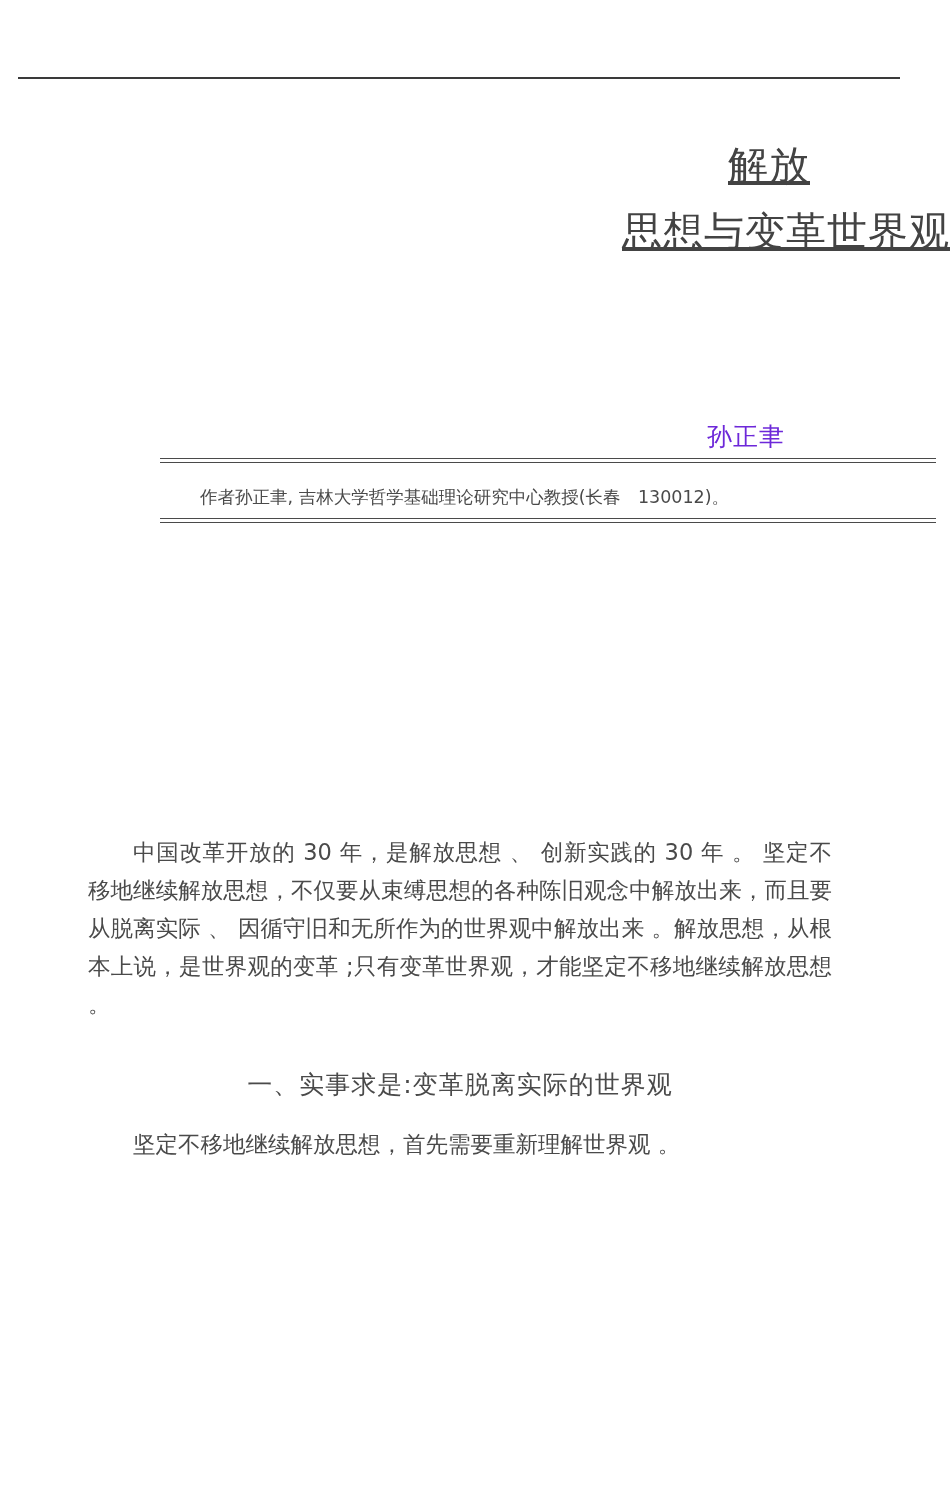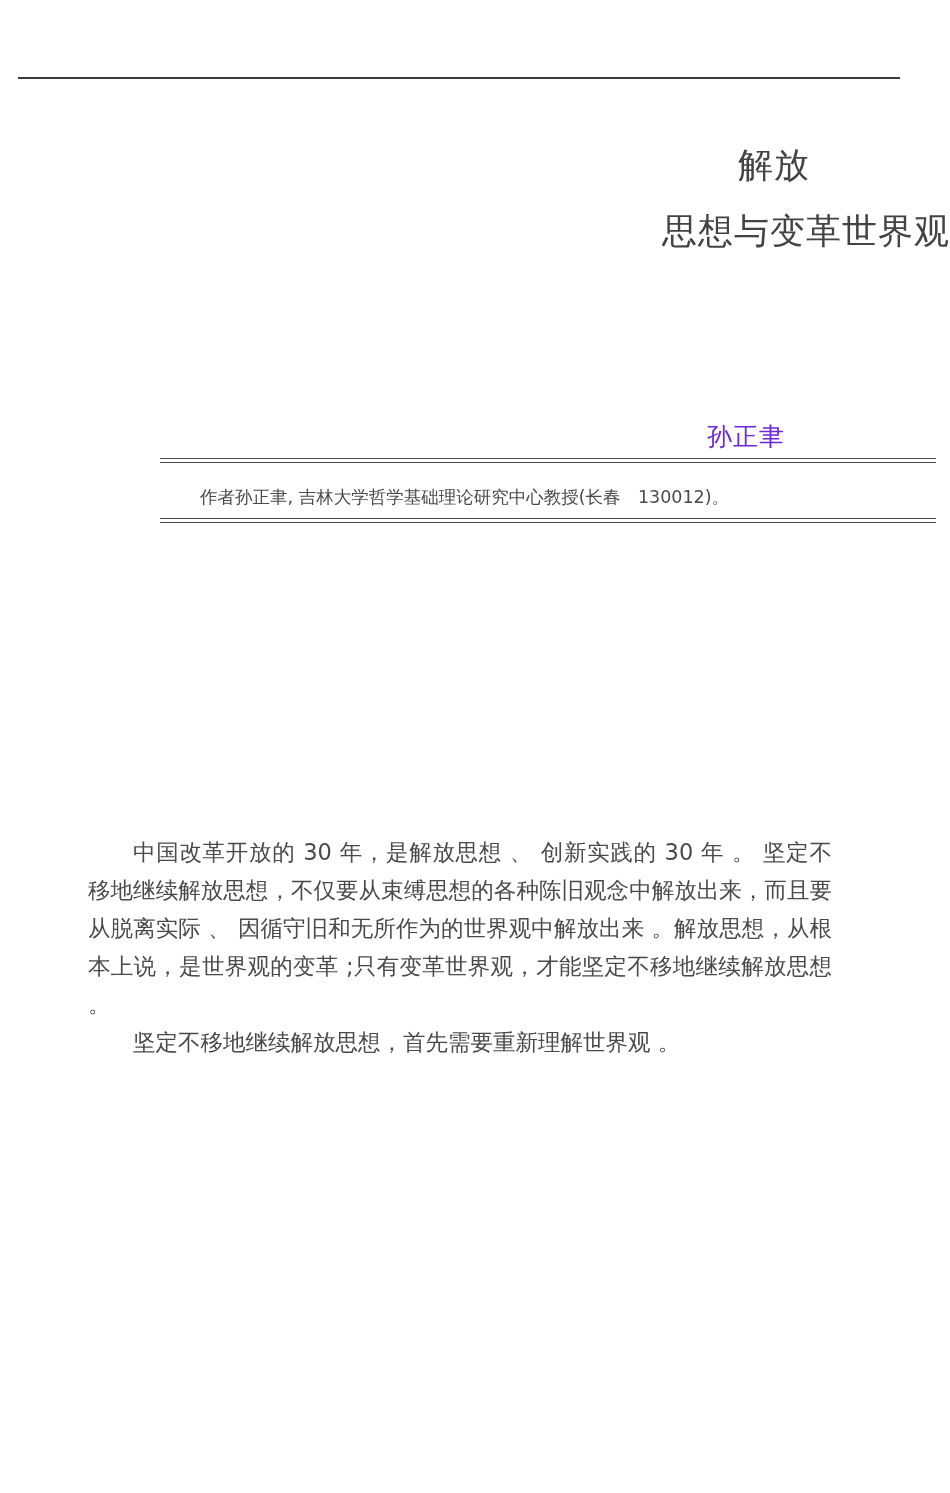--- a/index.html
+++ b/index.html
@@ -34,26 +34,27 @@
   }
 
   
   .title-block {
     position: absolute;
     left: 0;
     top: 132px;
     width: 950px;
   }
   .title-line {
-    font-size: 35px;
+    font-size: 40px;
     line-height: 66px;
     font-weight: 400;
     color: #434343;
     letter-spacing: 1px;
     white-space: pre;
+    text-decoration: underline;
   }
   .title-line-1 {
     text-align: right;
     padding-right: 140px;
   }
   .title-line-2 {
     text-align: right;
     padding-left: 130px;
   }
 
@@ -164,18 +165,19 @@
     <div class="affiliation-wrap">
       <p class="affiliation-text">作者孙正聿, 吉林大学哲学基础理论研究中心教授(长春　130012)。</p>
     </div>
 
     <div class="rule-double"></div>
   </div>
 
   <div class="body-block">
     <p class="body-para">中国改革开放的 30 年，是解放思想 、 创新实践的 30 年 。 坚定不移地继续解放思想，不仅要从束缚思想的各种陈旧观念中解放出来，而且要从脱离实际 、 因循守旧和无所作为的世界观中解放出来 。解放思想，从根本上说，是世界观的变革 ;只有变革世界观，才能坚定不移地继续解放思想 。</p>
 
+    <h2 class="section-heading">一、实事求是:变革脱离实际的世界观</h2>
 
     <p class="body-para">坚定不移地继续解放思想，首先需要重新理解世界观 。</p>
 
   </div>
 
 </div>
 
 </body></html>

